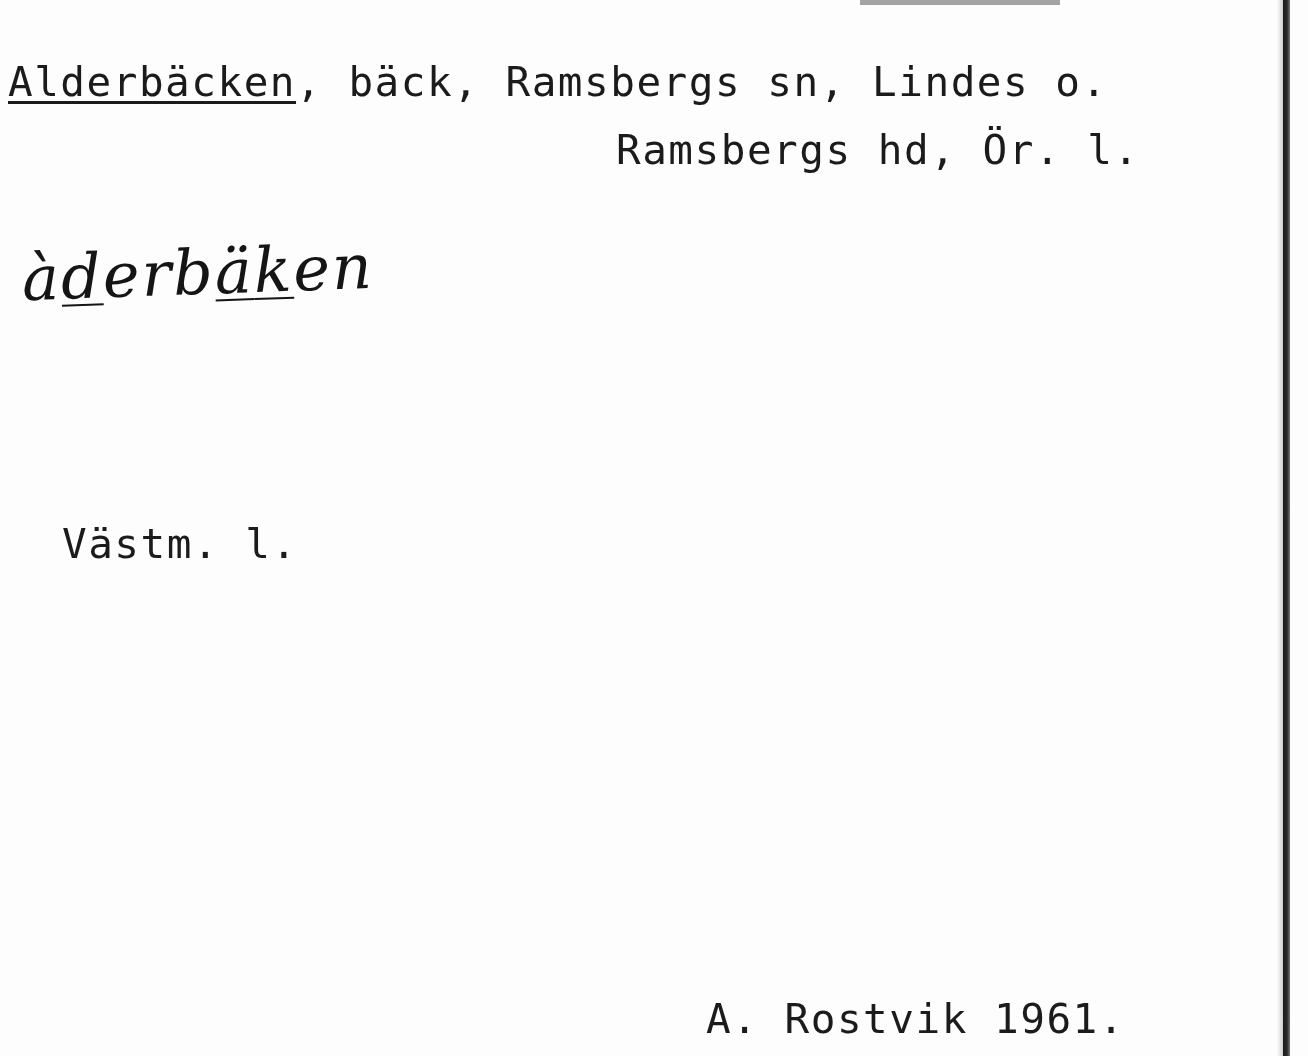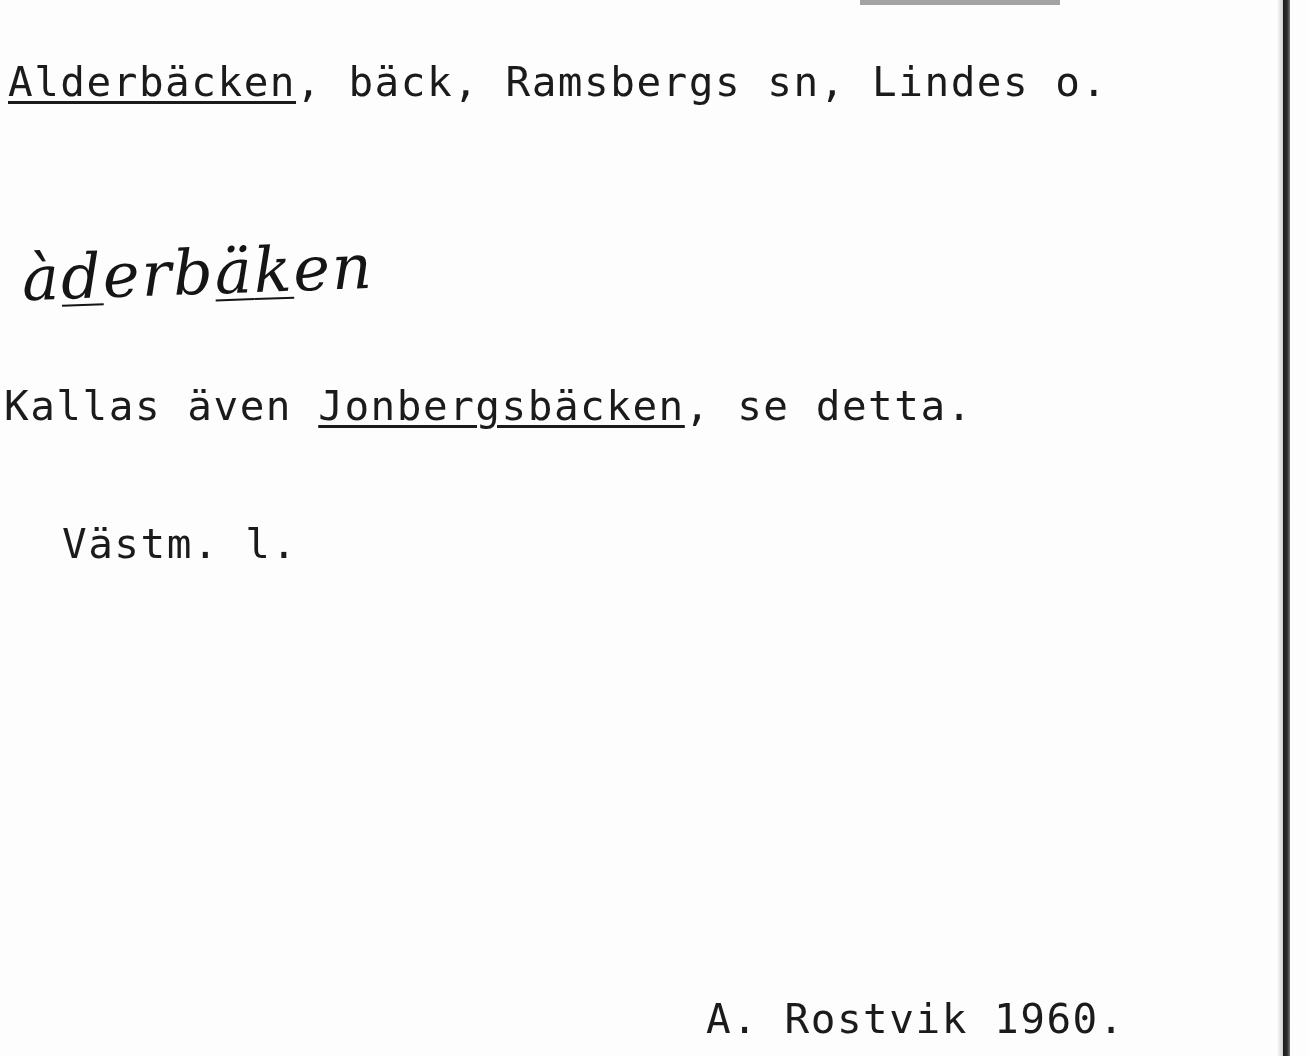--- a/index.html
+++ b/index.html
@@ -123,22 +123,22 @@
 <body>
 
 <div class="card">
 
   <div class="top-smudge"></div>
   <div class="right-edge"></div>
   <div class="right-edge-soft"></div>
 
   <div class="type line-head"><span class="u">Alderbäcken</span><span>, bäck, Ramsbergs sn, Lindes o.</span></div>
 
+  <div class="type line-head2">Ramsbergs hd, Ör. l.</div>
 
   <div class="hand"><span>à</span><span class="hu">d</span><span>erb</span><span class="hu">ä</span><span class="hu">k</span><span>en</span></div>
 
-  <div class="type body1"><span>Kallas även </span><span class="u">Jonbergsbäcken</span><span>, se detta.</span></div>
 
   <div class="type body3">Västm. l.</div>
 
-  <div class="sign">A. Rostvik 1960.</div>
+  <div class="sign">A. Rostvik 1961.</div>
 
 </div>
 
 </body></html>

